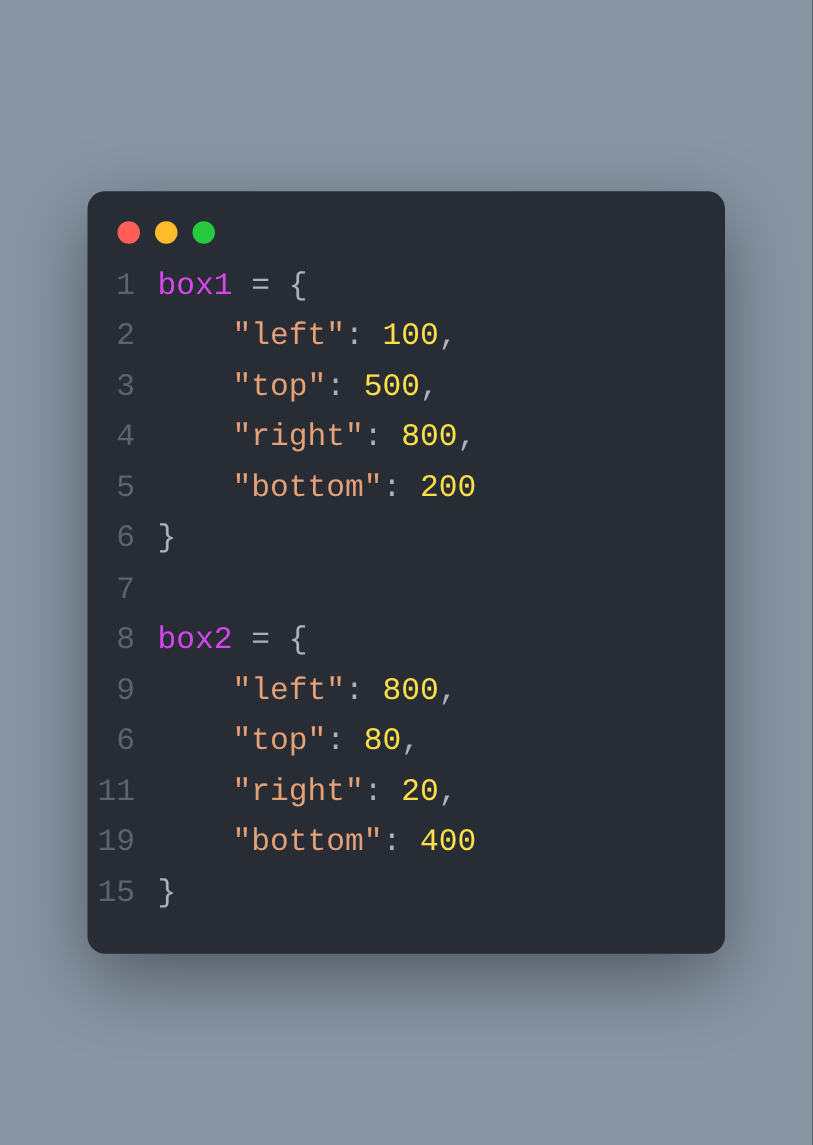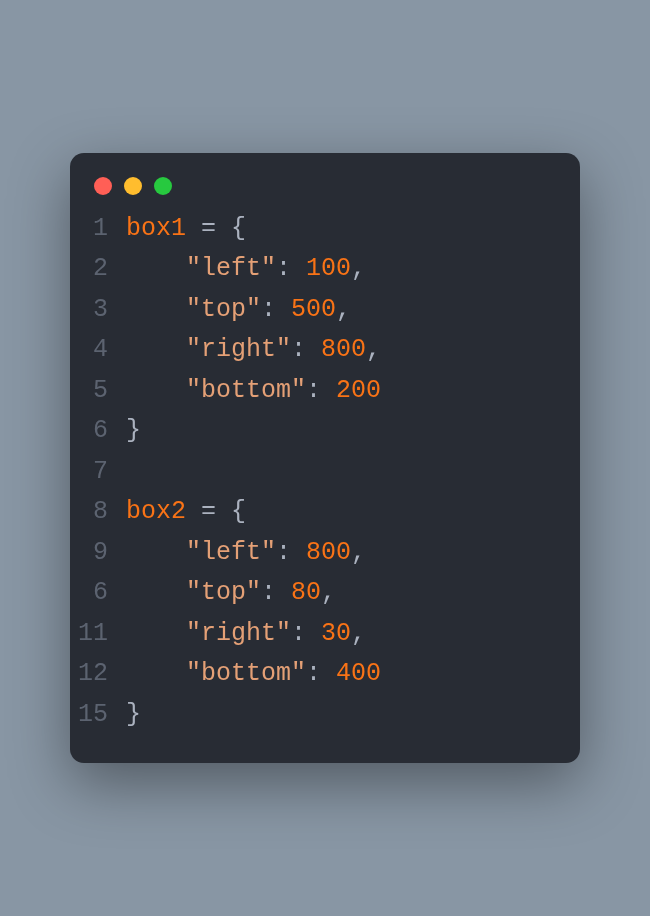--- a/index.html
+++ b/index.html
@@ -49,25 +49,25 @@
       color: #5c6370;
       width: 56px;
       text-align: right;
       padding-right: 18px;
       user-select: none;
       flex-shrink: 0;
     }
     .content {
       flex: 1;
     }
-    .var { color: #f97316; margin-top: 23px; }
+    .var { color: #d946ef; margin-top: 23px; }
     .op { color: #abb2bf; }
     .brace { color: #abb2bf; }
     .str { color: #e4a076; }
-    .num { color: #f97316; }
+    .num { color: #fde047; }
     .punc { color: #abb2bf; }
   </style>
 </head>
 <body>
 
 <div class="window">
   <div class="titlebar">
     <div class="dot red"></div>
     <div class="dot yellow"></div>
     <div class="dot green"></div>
@@ -76,17 +76,17 @@
       <div class="line"><span class="lineno">1</span><span class="content"><span class="var">box1</span><span class="op"> = </span><span class="brace">{</span></span></div>
       <div class="line"><span class="lineno">2</span><span class="content"><span class="op">    </span><span class="str">"left"</span><span class="punc">: </span><span class="num">100</span><span class="punc">,</span></span></div>
       <div class="line"><span class="lineno">3</span><span class="content"><span class="op">    </span><span class="str">"top"</span><span class="punc">: </span><span class="num">500</span><span class="punc">,</span></span></div>
       <div class="line"><span class="lineno">4</span><span class="content"><span class="op">    </span><span class="str">"right"</span><span class="punc">: </span><span class="num">800</span><span class="punc">,</span></span></div>
       <div class="line"><span class="lineno">5</span><span class="content"><span class="op">    </span><span class="str">"bottom"</span><span class="punc">: </span><span class="num">200</span></span></div>
       <div class="line"><span class="lineno">6</span><span class="content"><span class="brace">}</span></span></div>
       <div class="line"><span class="lineno">7</span><span class="content">&nbsp;</span></div>
       <div class="line"><span class="lineno">8</span><span class="content"><span class="var">box2</span><span class="op"> = </span><span class="brace">{</span></span></div>
       <div class="line"><span class="lineno">9</span><span class="content"><span class="op">    </span><span class="str">"left"</span><span class="punc">: </span><span class="num">800</span><span class="punc">,</span></span></div>
       <div class="line"><span class="lineno">6</span><span class="content"><span class="op">    </span><span class="str">"top"</span><span class="punc">: </span><span class="num">80</span><span class="punc">,</span></span></div>
-      <div class="line"><span class="lineno">11</span><span class="content"><span class="op">    </span><span class="str">"right"</span><span class="punc">: </span><span class="num">30</span><span class="punc">,</span></span></div>
-      <div class="line"><span class="lineno">12</span><span class="content"><span class="op">    </span><span class="str">"bottom"</span><span class="punc">: </span><span class="num">400</span></span></div>
+      <div class="line"><span class="lineno">11</span><span class="content"><span class="op">    </span><span class="str">"right"</span><span class="punc">: </span><span class="num">20</span><span class="punc">,</span></span></div>
+      <div class="line"><span class="lineno">19</span><span class="content"><span class="op">    </span><span class="str">"bottom"</span><span class="punc">: </span><span class="num">400</span></span></div>
       <div class="line"><span class="lineno">15</span><span class="content"><span class="brace">}</span></span></div>
     </div>
 </div>
 
 </body></html>

